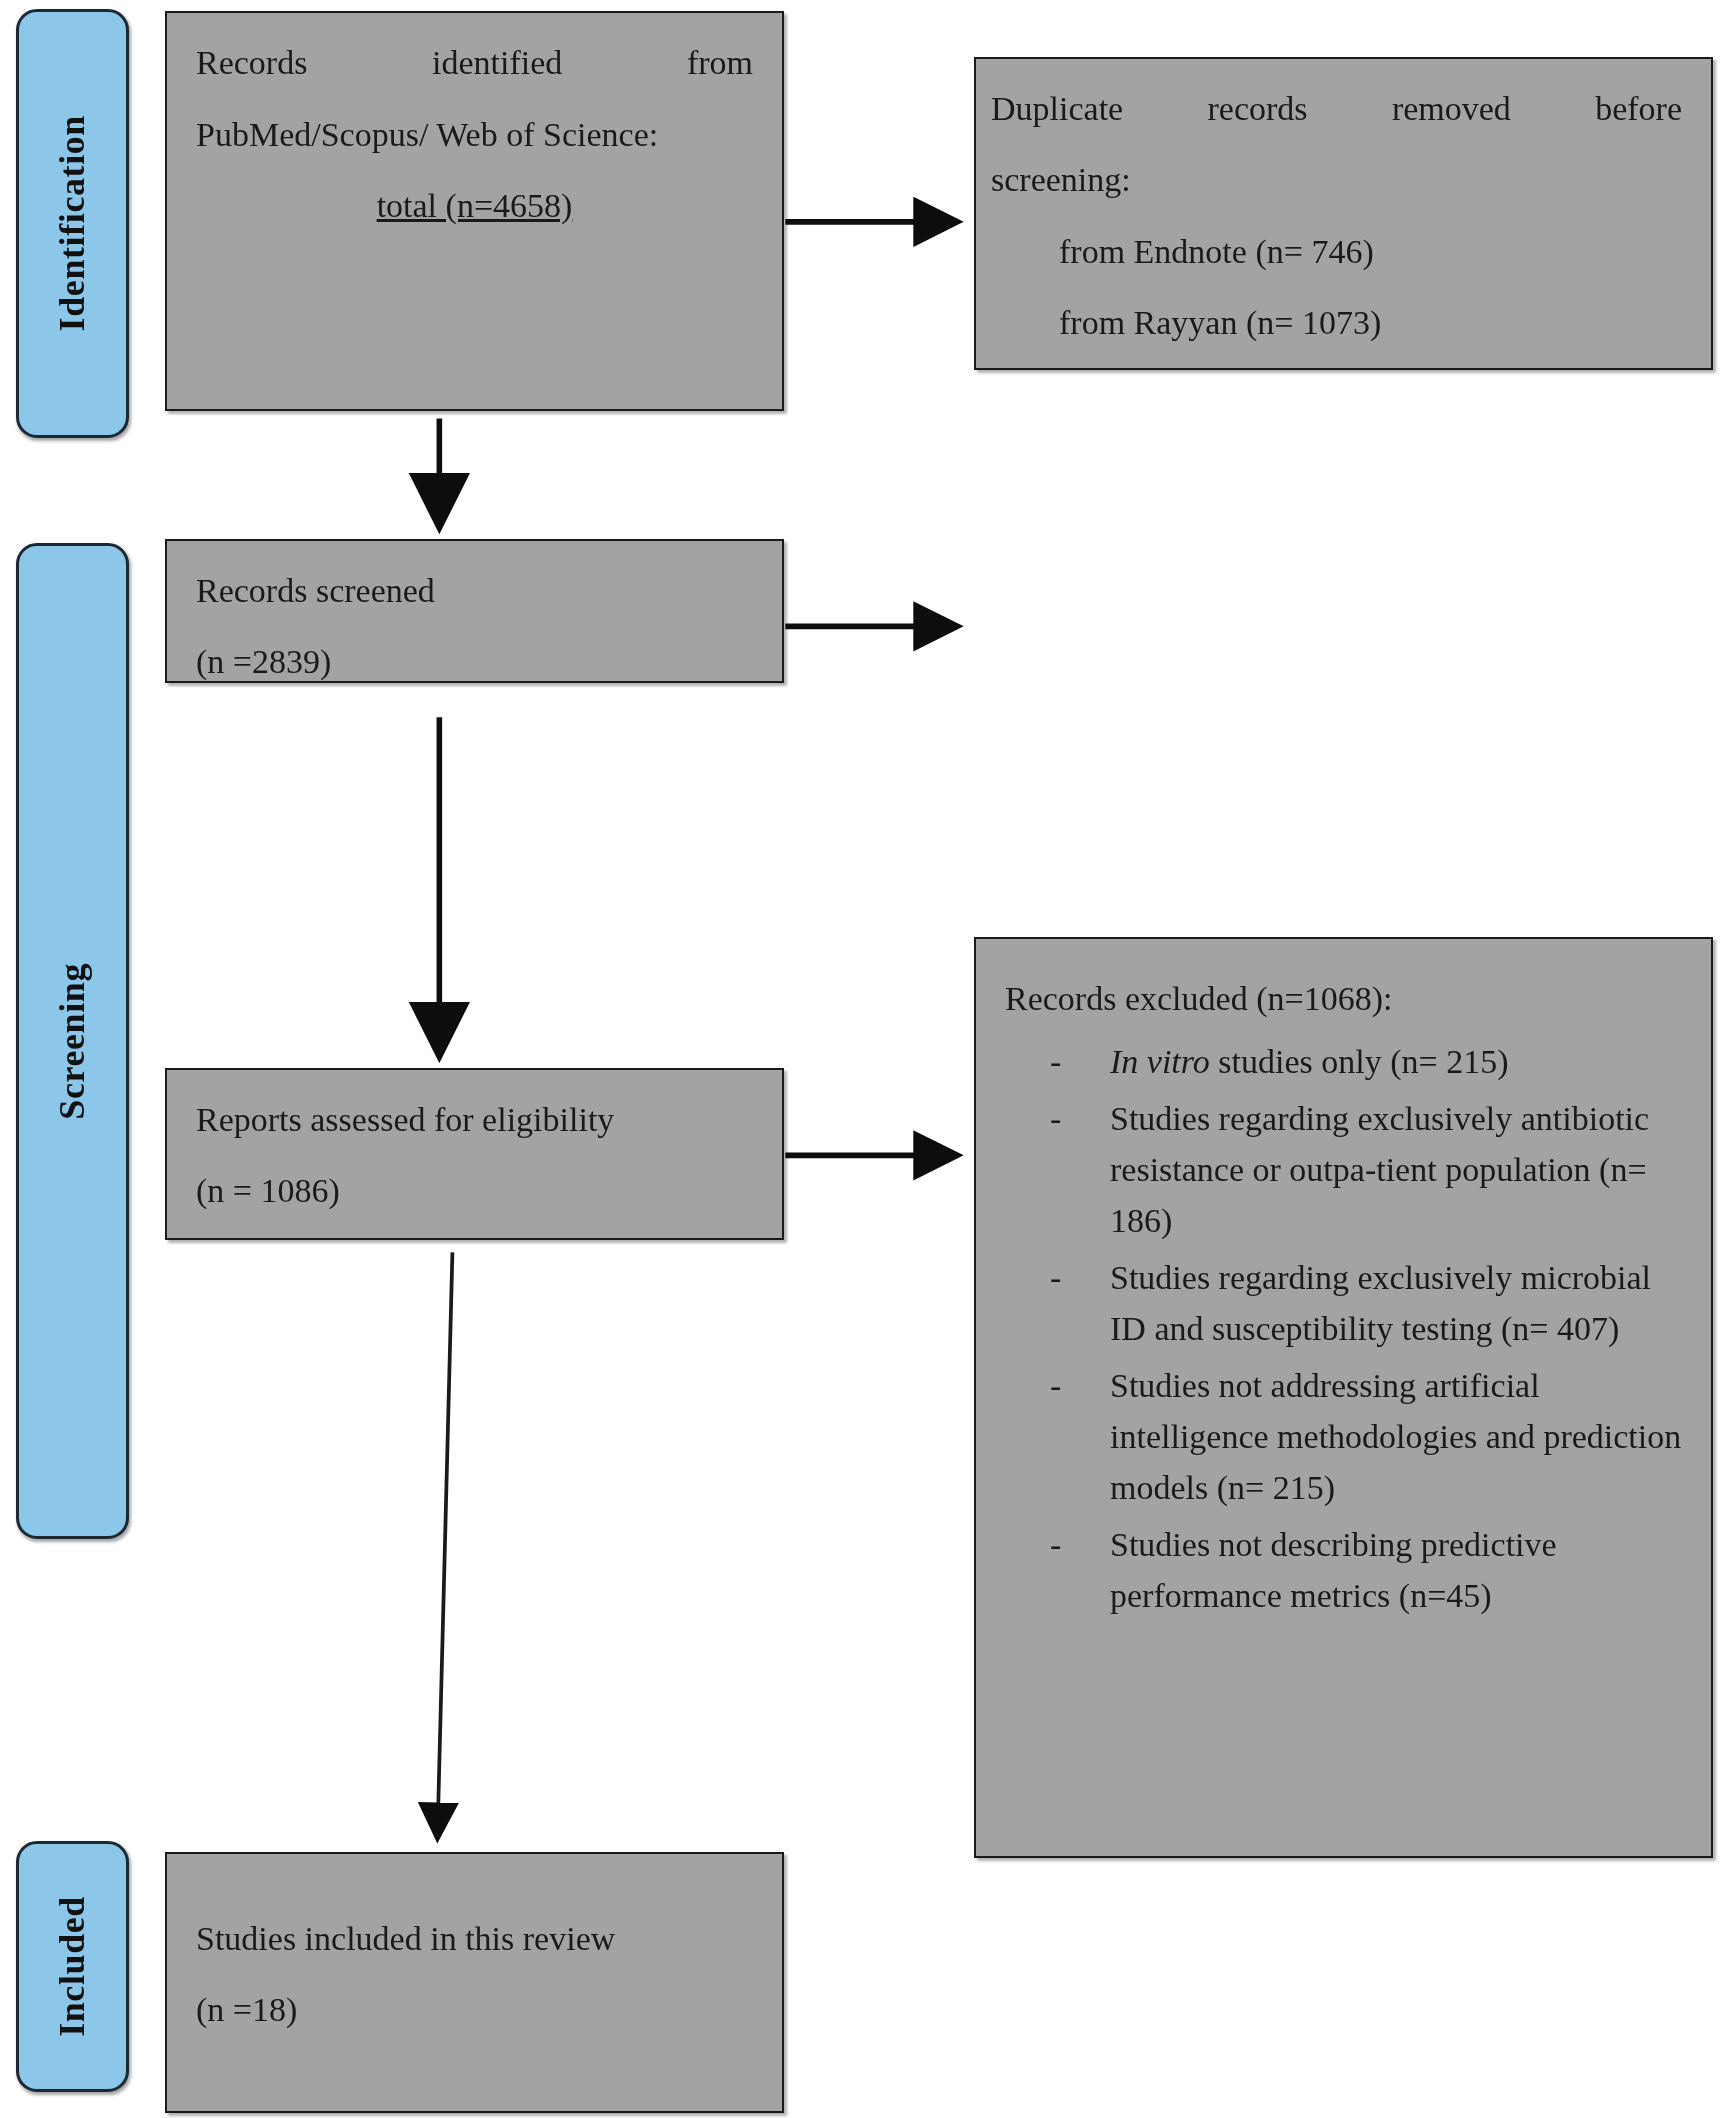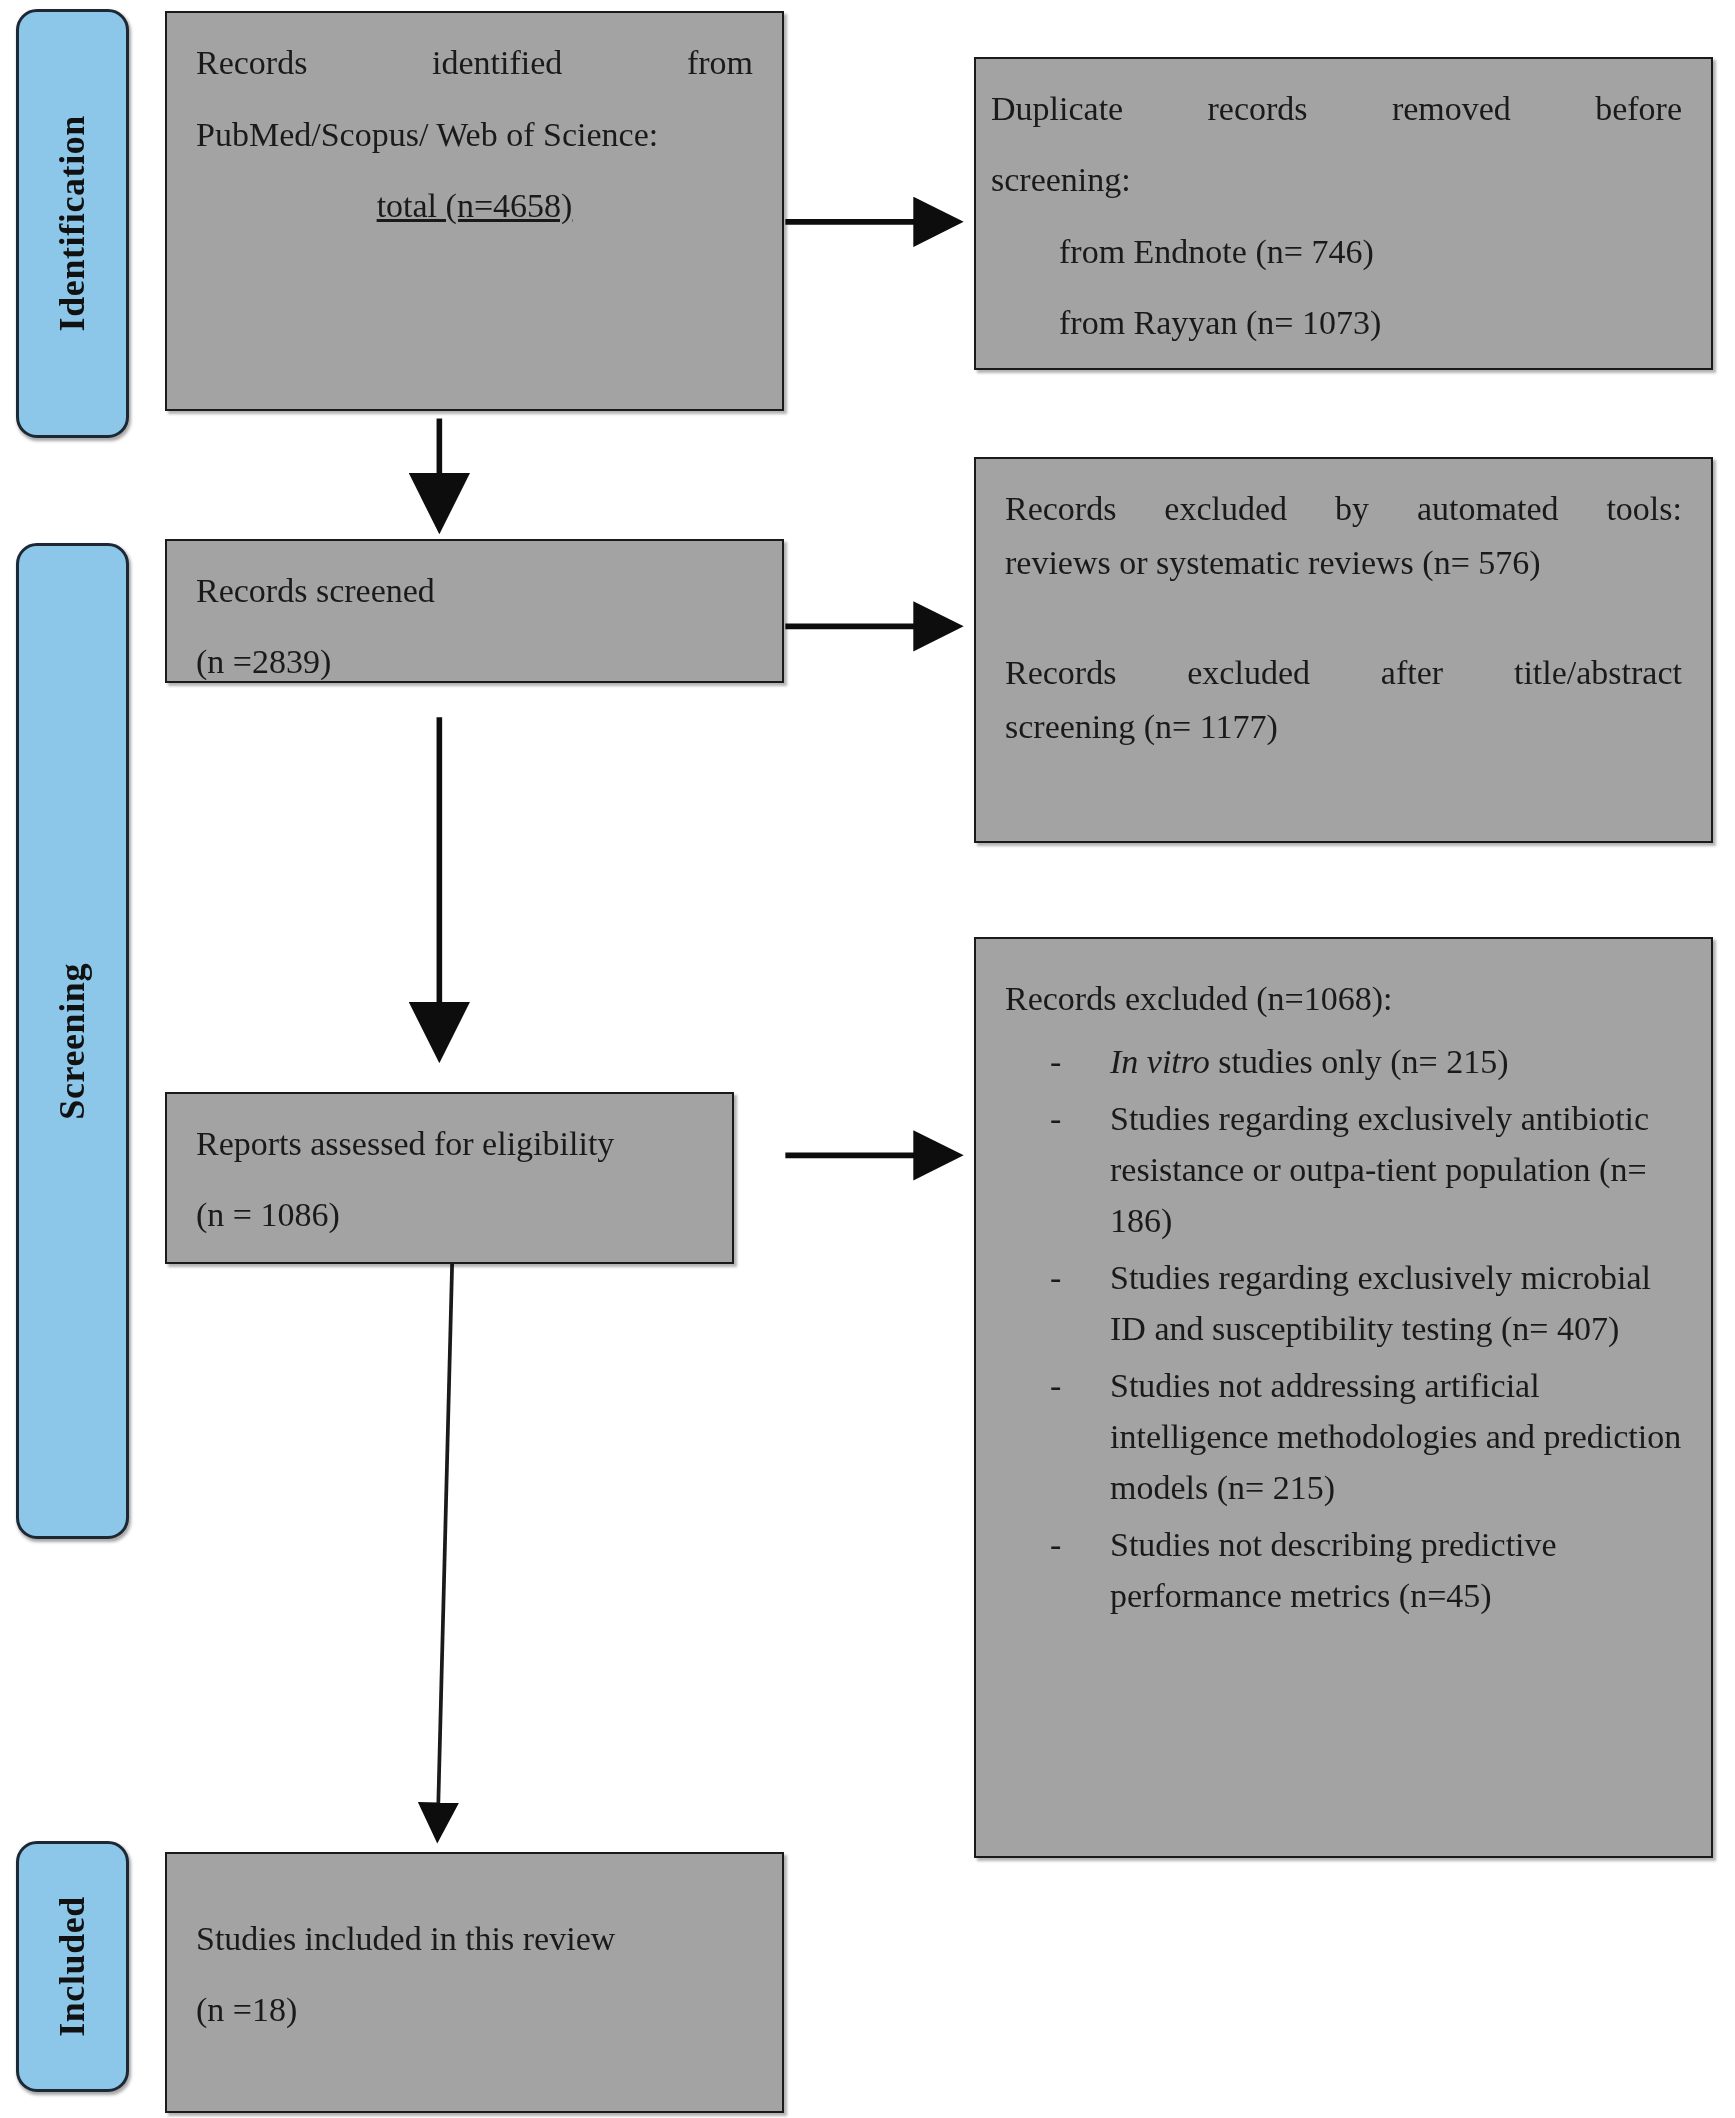--- a/index.html
+++ b/index.html
@@ -137,28 +137,22 @@
     <p class="justlast">screening:</p>
     <p class="indent">from Endnote (n= 746)</p>
     <p class="indent">from Rayyan (n= 1073)</p>
   </div>
 
   <div class="box" style="left:165px;top:539px;width:619px;height:144px;">
     <p>Records screened</p>
     <p>(n =2839)</p>
   </div>
 
-  <div class="box" style="left:974px;top:457px;width:739px;height:386px;">
-    <p class="just" style="margin-bottom:3.7px;">Records excluded by automated tools:</p>
-    <p class="justlast gap-l">reviews or systematic reviews (n= 576)</p>
-    <p class="just" style="margin-bottom:3.7px;">Records excluded after title/abstract</p>
-    <p class="justlast">screening (n= 1177)</p>
-  </div>
 
-  <div class="box" style="left:165px;top:1092px;width:569px;height:172px;">
+  <div class="box" style="left:165px;top:1068px;width:619px;height:172px;">
     <p>Reports assessed for eligibility</p>
     <p>(n = 1086)</p>
   </div>
 
   <div class="box" style="left:974px;top:937px;width:739px;height:921px;padding-top:35px;">
     <p style="margin-bottom:11.2px;">Records excluded (n=1068):</p>
 
     <ul class="dashlist">
       <li>
         <span class="dash">-</span>

